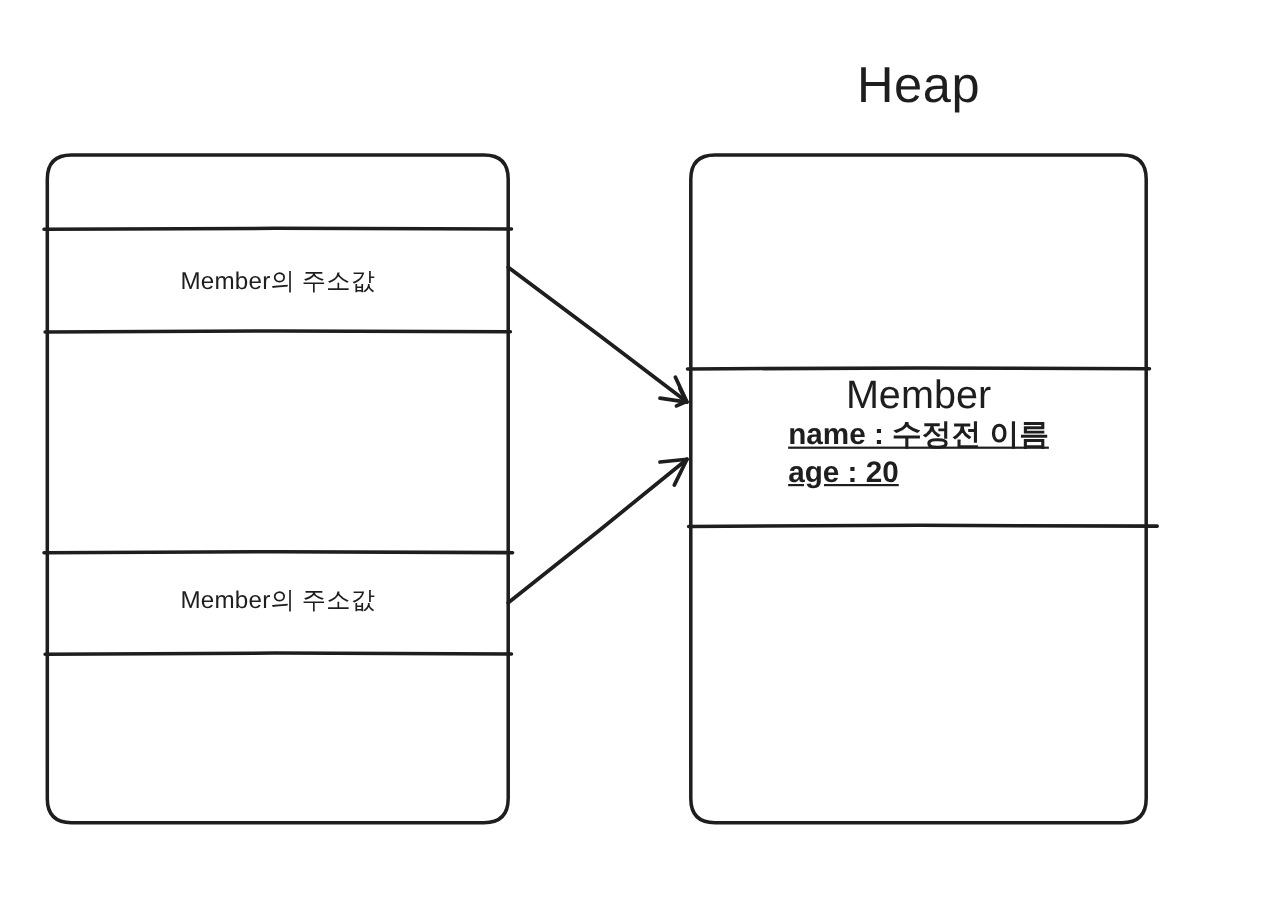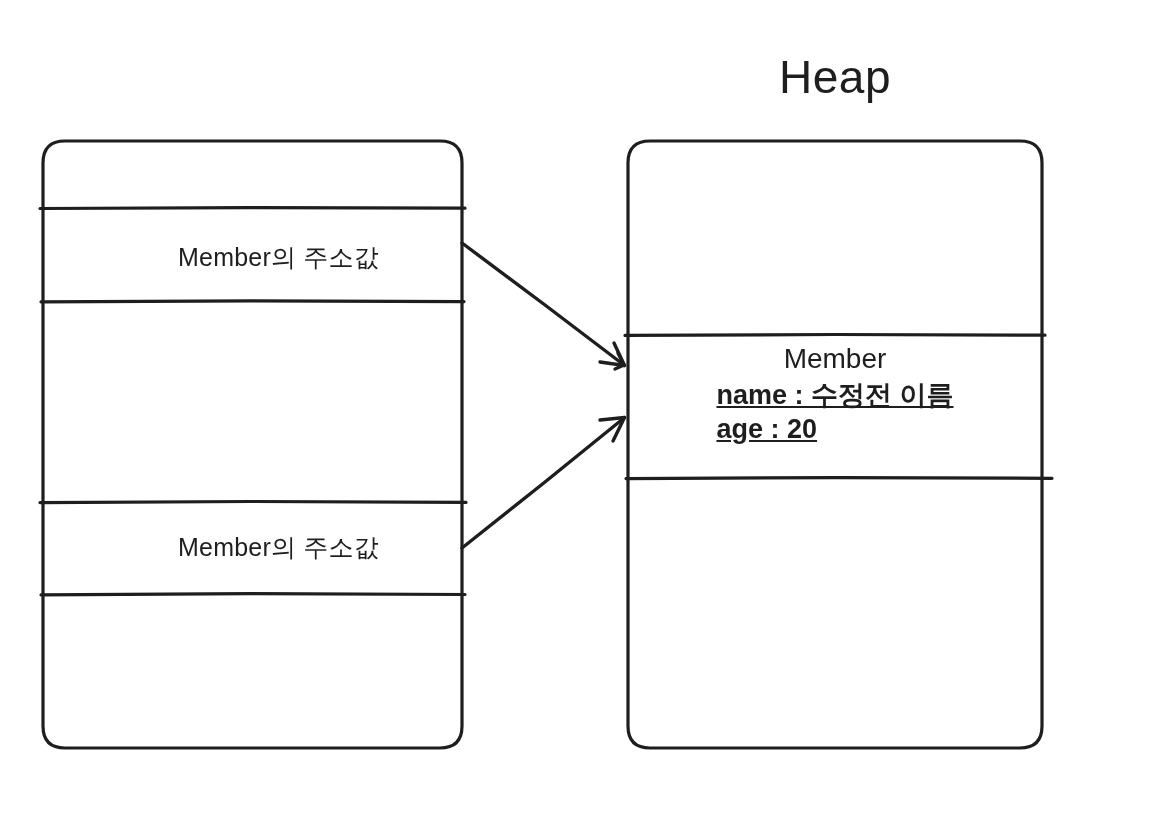--- a/index.html
+++ b/index.html
@@ -41,47 +41,46 @@
     top: 50px;
     width: 419px;
   }
   #heap-title {
     left: 628px;
     top: 50px;
     width: 414px;
   }
   .slot-label {
     position: absolute;
-    font-size: 25px;
+    font-size: 22px;
     font-weight: 400;
     color: #1e1e1e;
     white-space: nowrap;
     text-align: center;
     letter-spacing: 0.2px;
-    padding-left: 26px;
   }
   #stack-slot-1-label {
     left: 43px;
     top: 241px;
     width: 419px;
   }
   #stack-slot-2-label {
     left: 43px;
     top: 531px;
     width: 419px;
   }
   #heap-object {
     position: absolute;
     left: 628px;
     top: 342px;
     width: 414px;
     text-align: center;
   }
   #heap-object-title {
-    font-size: 28px;
+    font-size: 36px;
     line-height: 34px;
     color: #1e1e1e;
     display: block;
   }
   #heap-object-fields {
     display: inline-block;
     text-align: left;
     margin-top: 2px;
     text-decoration: underline;
   }

